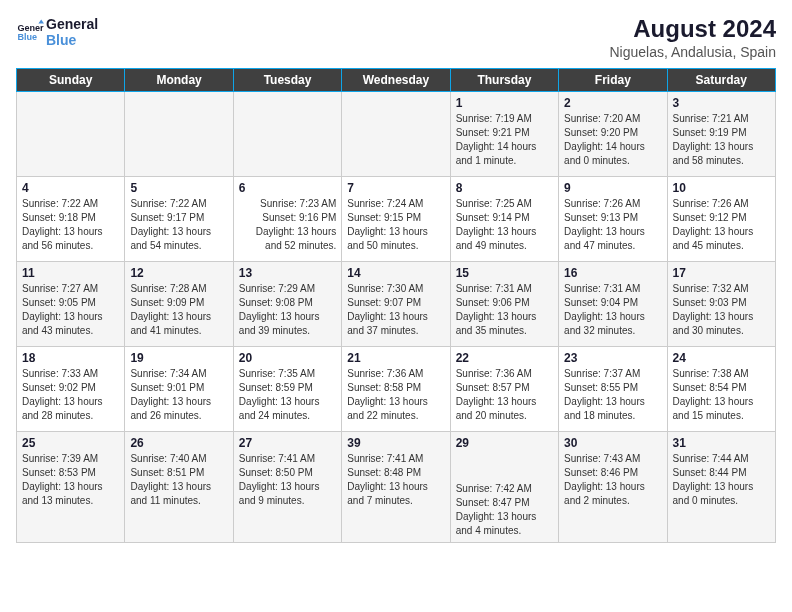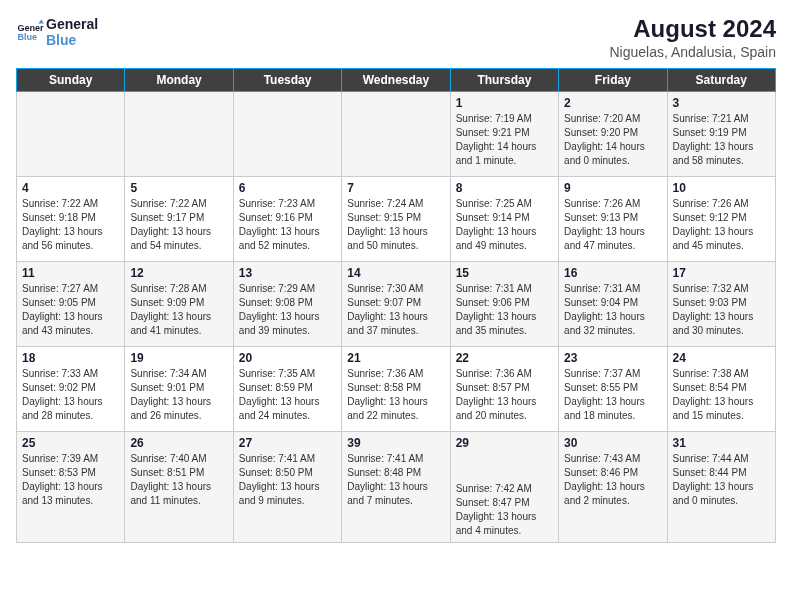--- a/index.html
+++ b/index.html
@@ -153,21 +153,21 @@
         </td>
         <td>
           <div class="day-num">5</div>
           <div class="day-info" style="white-space: pre-line;">Sunrise: 7:22 AM
 Sunset: 9:17 PM
 Daylight: 13 hours
 and 54 minutes.</div>
         </td>
         <td>
           <div class="day-num">6</div>
-          <div class="day-info" style="white-space: pre-line;">Sunrise: 7:23 AM
+          <div class="day-info" style="white-space: pre-line; text-align: right;">Sunrise: 7:23 AM
 Sunset: 9:16 PM
 Daylight: 13 hours
 and 52 minutes.</div>
         </td>
         <td>
           <div class="day-num">7</div>
           <div class="day-info" style="white-space: pre-line;">Sunrise: 7:24 AM
 Sunset: 9:15 PM
 Daylight: 13 hours
 and 50 minutes.</div>

